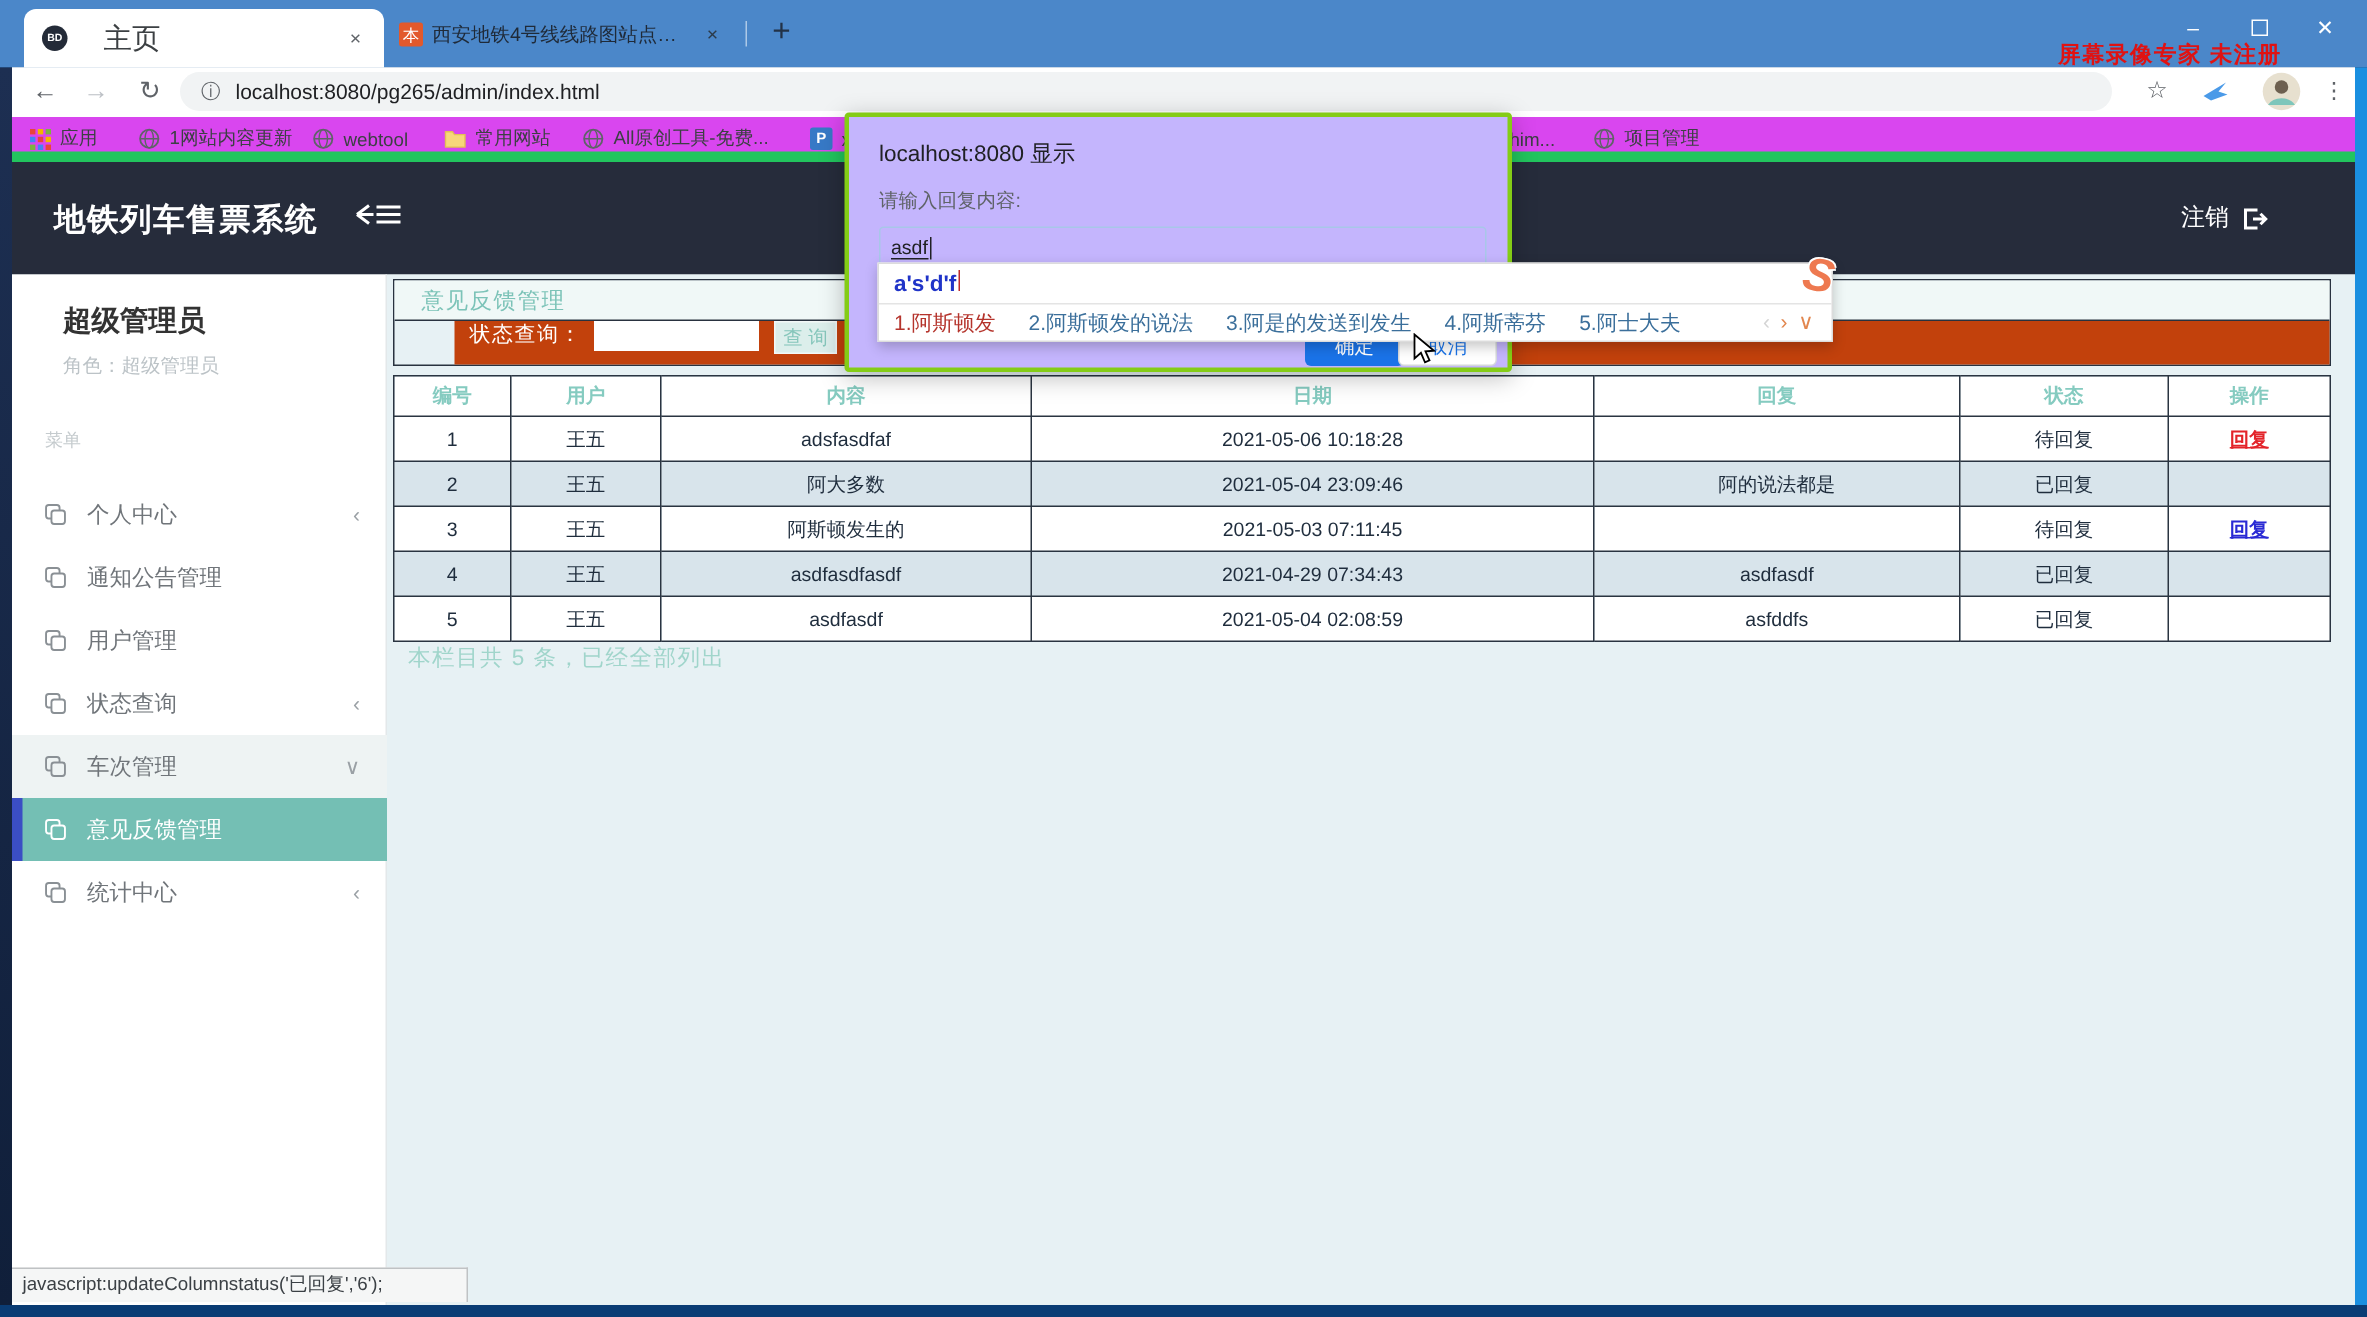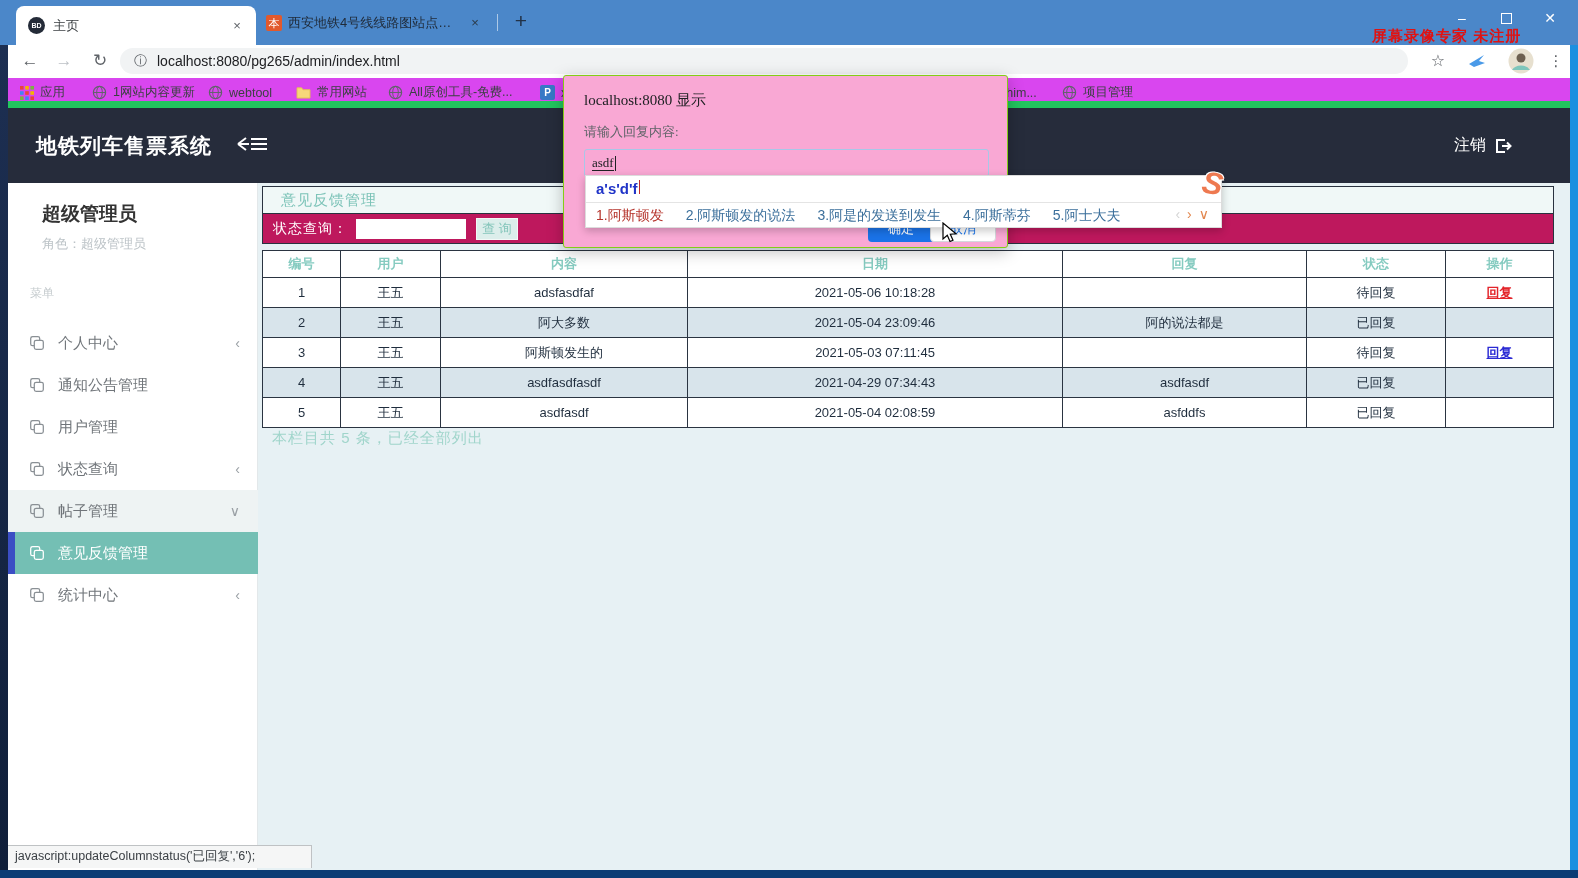--- a/index.html
+++ b/index.html
@@ -7,21 +7,21 @@
   #screen { position:relative; width:1578px; height:878px; overflow:hidden; background:#0a3c74; }
 
   
   .desk-left  { position:absolute; left:0; top:45px; width:8px; height:825px; background:linear-gradient(180deg,#1d2f52,#101f3a); }
   .desk-right { position:absolute; left:1570px; top:45px; width:8px; height:825px; background:#1a8fe0; }
   .desk-bottom{ position:absolute; left:0; top:870px; width:1578px; height:8px; background:#0a3c74; }
 
   
   .titlebar { position:absolute; left:0; top:0; width:1578px; height:45px; background:#4b87c9; }
   .tab-active { position:absolute; left:16px; top:6px; width:240px; height:39px; background:#fff; border-radius:8px 8px 0 0; display:flex; align-items:center; padding:0 10px 0 12px; }
-  .tab-active .tab-title { font-size:13px; color:#3c4043; flex:1; margin-left:8px; }
+  .tab-active .tab-title { font-size:19px; color:#3c4043; flex:1; margin-left:24px; }
   .tab-close { font-size:13px; color:#5f6368; width:18px; height:18px; line-height:18px; text-align:center; border-radius:50%; }
   .favicon-bd { width:17px; height:17px; border-radius:50%; background:#242b38; color:#fff; font-size:7px; font-weight:bold; display:flex; align-items:center; justify-content:center; }
   .tab-inactive { position:absolute; left:266px; top:11px; width:226px; height:24px; display:flex; align-items:center; }
   .favicon-xa { width:16px; height:16px; border-radius:2px; background:#e2592c; color:#fff; font-size:11px; display:flex; align-items:center; justify-content:center; }
   .tab-inactive .tab-title { font-size:13px; color:#1f2a38; margin:0 6px; max-width:172px; white-space:nowrap; overflow:hidden; text-overflow:ellipsis; }
   .tab-inactive .tab-close { color:#2b3a49; }
   .tab-sep { position:absolute; left:497px; top:14px; width:1px; height:17px; background:rgba(255,255,255,.55); }
   .newtab { position:absolute; left:506px; top:6px; width:30px; height:30px; color:#223247; font-size:21px; text-align:center; line-height:30px; }
   .wincontrols { position:absolute; right:6px; top:2px; display:flex; }
   .winbtn { width:44px; height:32px; color:#fff; font-size:14px; display:flex; align-items:center; justify-content:center; }
@@ -63,38 +63,38 @@
   .sb-item .chev { position:absolute; right:18px; font-size:14px; color:#9aa0a5; }
   .sb-group { background:#eef3f3; }
   .sb-sub { padding-left:78px; font-size:14px; }
   .sb-selected { background:#74bfb4; color:#fff; }
   .sb-selbar { position:absolute; left:0; top:0; width:7px; height:42px; background:#3b4ec4; }
 
   .main { position:absolute; left:250px; top:75px; width:1312px; height:687px; background:#e7f1f4; }
   .bands { position:absolute; left:4px; top:3px; width:1292px; border:1px solid #29323f; }
   .band-title { height:27px; background:#f0f8f7; border-bottom:1px solid #29323f; display:flex; align-items:center; }
   .band-title span { color:#7cc3b8; font-size:15px; margin-left:18px; letter-spacing:1px; }
-  .band-filter { height:29px; background:#be185d; display:flex; align-items:center; }
+  .band-filter { height:29px; background:#c2410c; display:flex; align-items:flex-start;margin-left:40px; }
   .band-filter label { color:#fff; font-size:14px; margin-left:10px; letter-spacing:1px; }
   .filter-input { width:110px; height:20px; border:none; background:#fff; margin-left:8px; padding:0 4px; font-size:13px; }
   .query-btn { margin-left:10px; width:42px; height:22px; background:#dceeeb; border:1px solid #f3f8f7; color:#86c6bb; font-size:13px; line-height:20px; text-align:center; }
 
   table.fbtable { position:absolute; left:4px; top:67px; border-collapse:collapse; table-layout:fixed; }
   .fbtable th, .fbtable td { border:1px solid #2a3441; text-align:center; overflow:hidden; white-space:nowrap; }
   .fbtable th { height:27px; background:#fff; color:#85cbc0; font-size:13px; font-weight:bold; }
   .fbtable td { height:30px; background:#fff; color:#1f2d3d; font-size:13px; }
   .fbtable tr.alt td { background:#d8e4eb; }
   .lnk-red  { color:#e3242a; text-decoration:underline; font-weight:bold; }
   .lnk-blue { color:#2a2ad4; text-decoration:underline; font-weight:bold; }
   .tbl-footer { position:absolute; left:14px; top:246px; color:#a0d5cb; font-size:15px; letter-spacing:1px; }
 
   .statusbar { position:absolute; left:0; top:800px; width:304px; height:23px; background:#f5f6f6; border:1px solid #bfc2c4; border-left:none; border-bottom:none; font-size:12.5px; color:#3b4045; line-height:21px; padding-left:7px; white-space:nowrap; overflow:hidden; }
 
   
-  .dialog { position:absolute; left:563px; top:75px; width:445px; height:173px; background:#f9a8d4; border:1px solid #84cc16; border-radius:3px; box-shadow:0 4px 16px rgba(0,0,0,.25); z-index:50;font-family:Liberation Serif, serif; }
+  .dialog { position:absolute; left:563px; top:75px; width:445px; height:173px; background:#c4b5fd; border:3px solid #84cc16; border-radius:3px; box-shadow:0 4px 16px rgba(0,0,0,.25); z-index:50; }
   .dlg-title { position:absolute; left:20px; top:15px; font-size:15px; color:#202124; }
   .dlg-label { position:absolute; left:20px; top:47px; font-size:13px; color:#5f6368; }
   .dlg-input { position:absolute; left:20px; top:73px; width:405px; height:28px; border:1px solid #a8c7e8; border-radius:3px; display:flex; align-items:center; padding-left:7px; }
   .dlg-input .comp { font-size:13px; color:#202124; border-bottom:1px solid #202124; line-height:14px; }
   .caret { display:inline-block; width:1px; height:15px; background:#202124; margin-left:1px; }
   .dlg-btn-ok { position:absolute; left:304px; top:140px; width:66px; height:26px; background:#1a73e8; border-radius:4px; color:#fff; font-size:13px; text-align:center; line-height:26px; }
   .dlg-btn-cancel { position:absolute; left:366px; top:140px; width:66px; height:26px; background:#fff; border:1px solid #d5d8dc; border-radius:4px; color:#1a73e8; font-size:13px; text-align:center; line-height:24px; }
 
   
   .ime { position:absolute; left:585px; top:175px; width:637px; height:53px; background:#fff; border:1px solid #dcdcdc; box-shadow:0 3px 8px rgba(0,0,0,.22); z-index:60; }
@@ -293,21 +293,21 @@
           </div>
 
           <div class="sb-group">
             <div class="sb-item">
               <span class="ico">
                   <svg width="18" height="18" viewBox="0 0 20 20">
                     <rect x="3" y="3" width="10" height="10" rx="2" fill="none" stroke="#8a9095" stroke-width="1.4"></rect>
                     <rect x="7" y="7" width="10" height="10" rx="2" fill="#eef3f3" stroke="#8a9095" stroke-width="1.4"></rect>
                   </svg>
                 </span>
-              <span>帖子管理</span>
+              <span>车次管理</span>
               <span class="chev">∨</span>
             </div>
           </div>
 
           <div class="sb-item sb-selected">
             <span class="sb-selbar"></span>
             <span class="ico">
                 <svg width="18" height="18" viewBox="0 0 20 20">
                   <rect x="3" y="3" width="10" height="10" rx="2" fill="none" stroke="#fff" stroke-width="1.4"></rect>
                   <rect x="7" y="7" width="10" height="10" rx="2" fill="#74bfb4" stroke="#fff" stroke-width="1.4"></rect>

